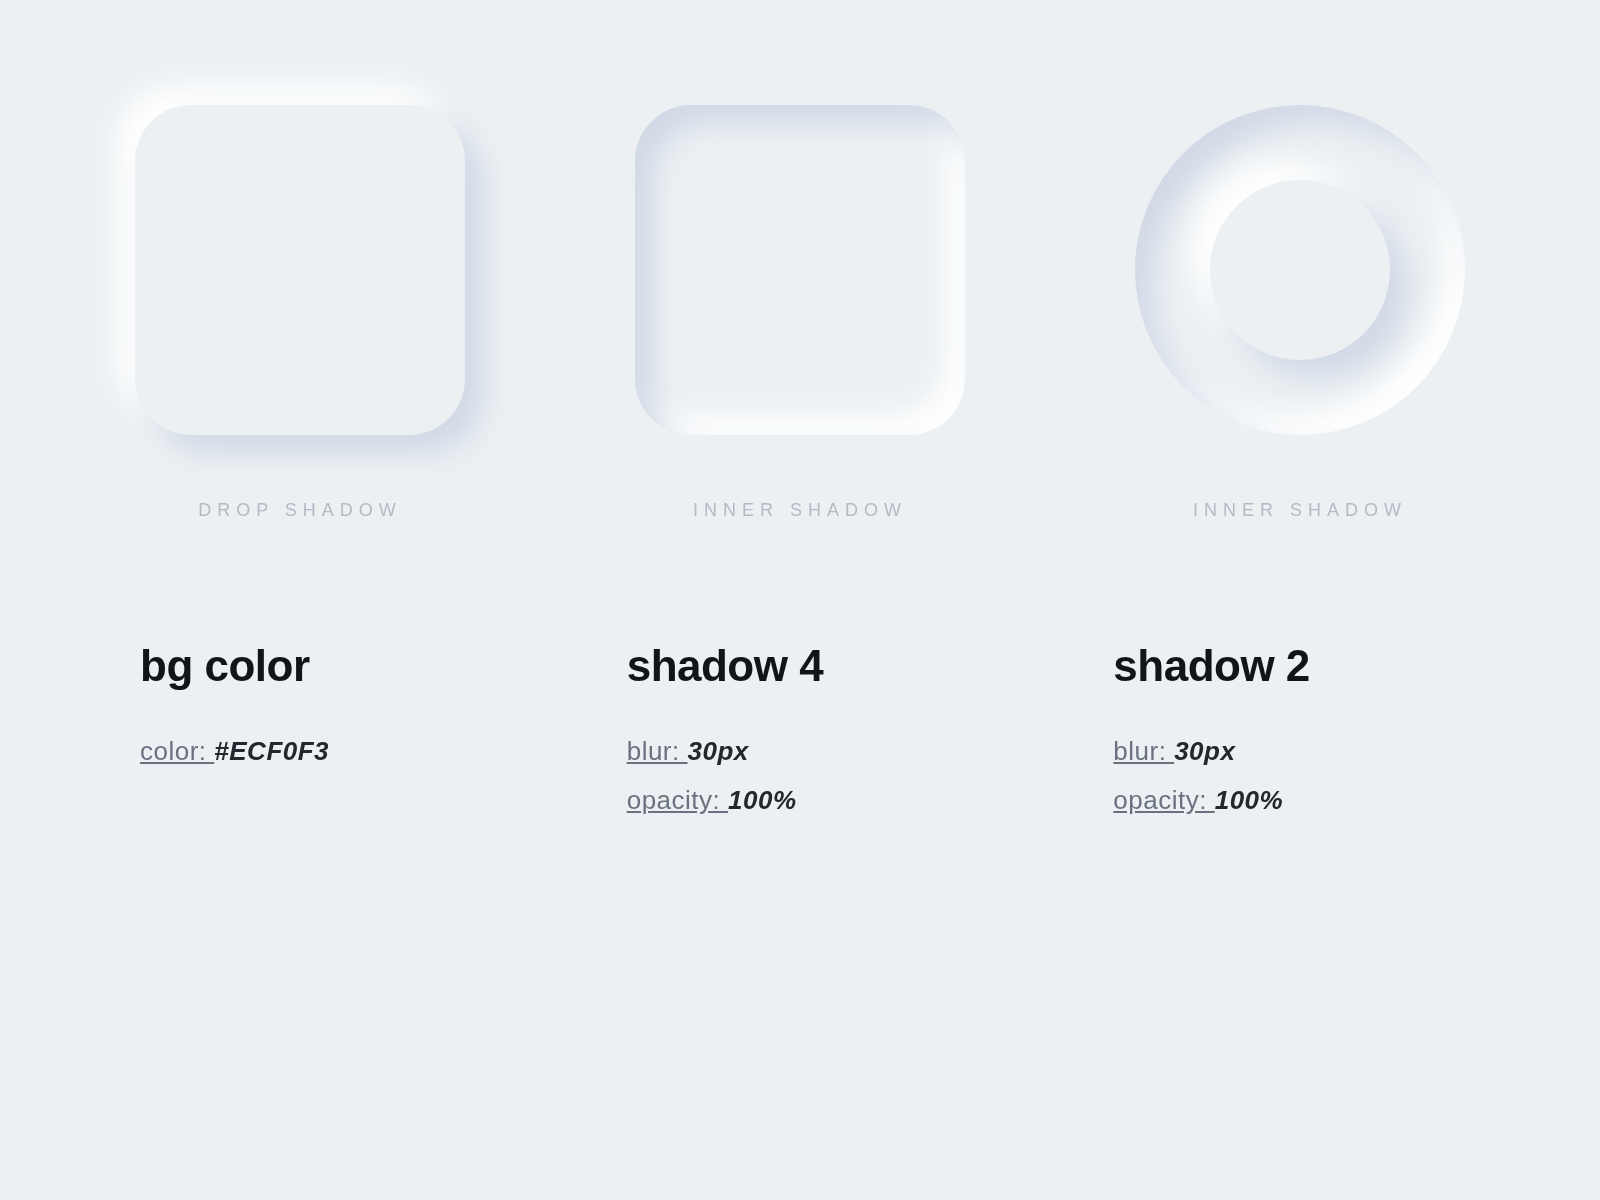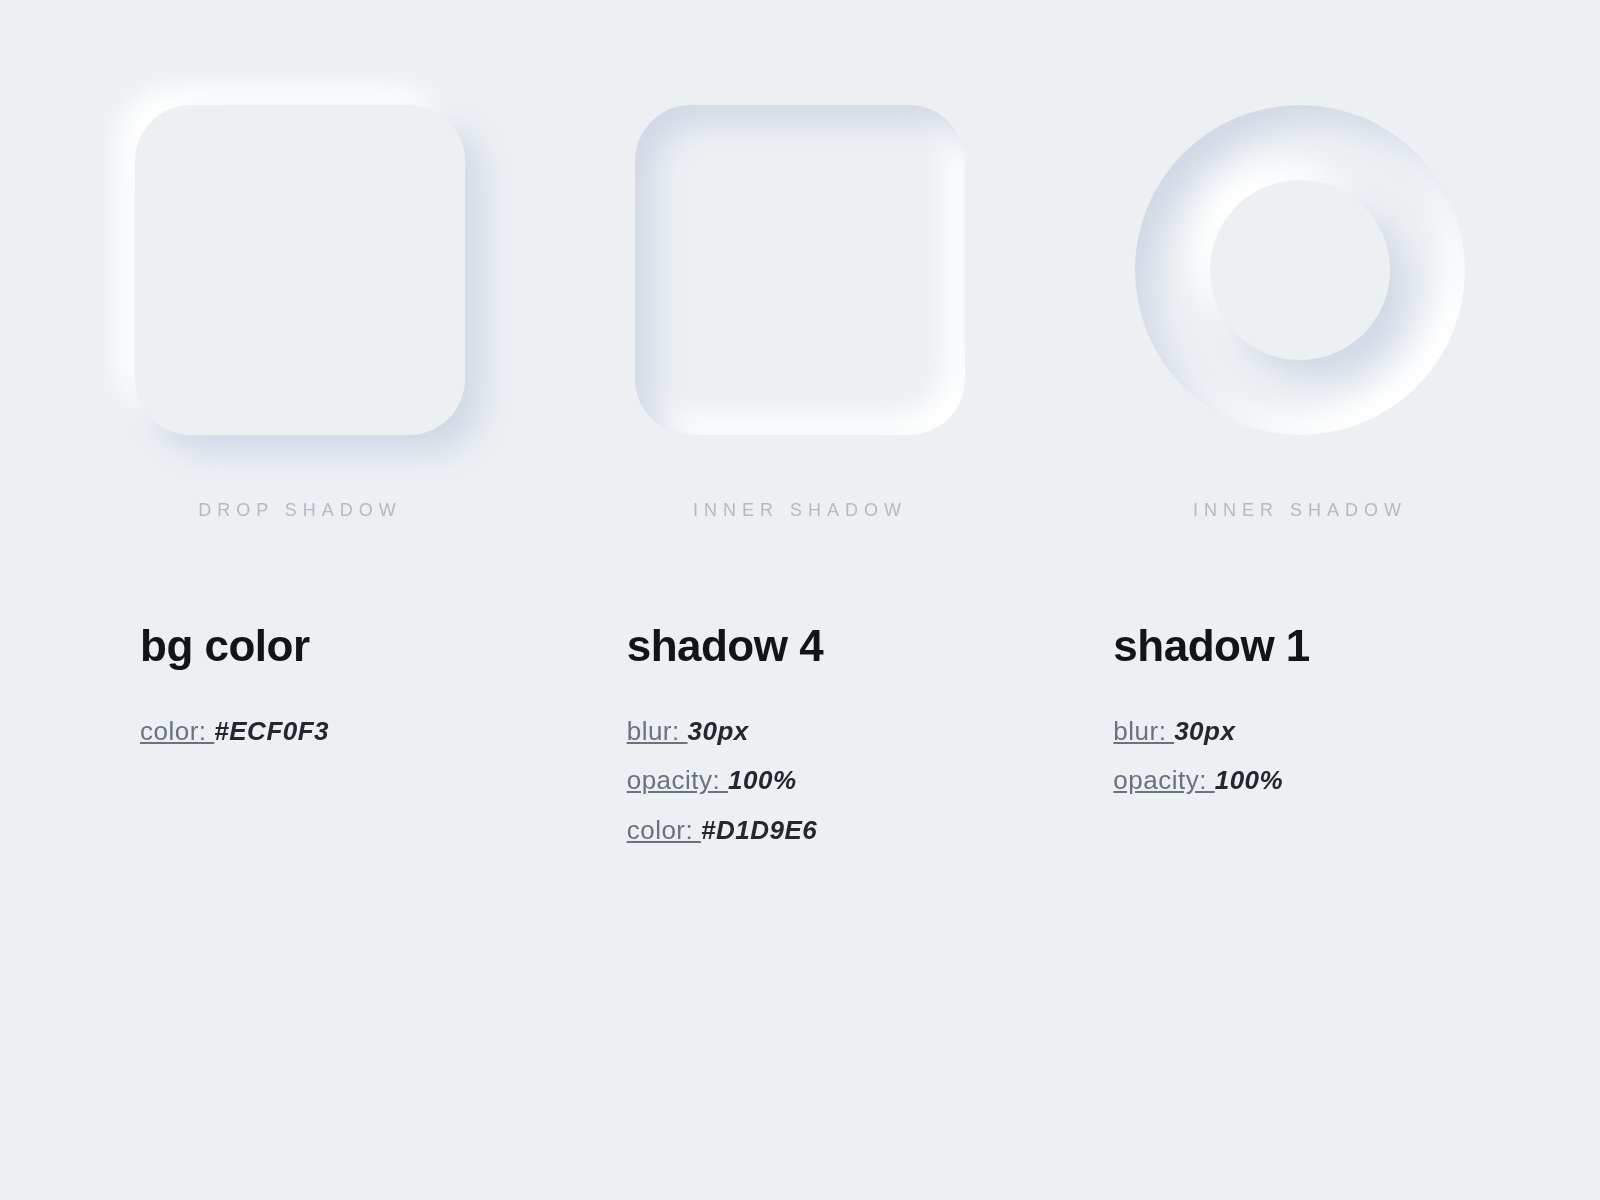--- a/index.html
+++ b/index.html
@@ -76,20 +76,21 @@
   }
   .row-specs {
     display: flex;
     justify-content: flex-start;
     gap: 100px;
     margin-top: 100px;
     padding-left: 40px;
   }
   .spec {
     width: 400px;
+    margin-top: 20px;
   }
   .spec h2 {
     font-size: 44px;
     font-weight: 800;
     color: #111418;
     letter-spacing: -0.5px;
     margin-bottom: 36px;
   }
   .spec p {
     font-size: 26px;
@@ -142,27 +143,24 @@
     </div>
 
     <div class="spec">
       <h2>shadow 4</h2>
       <p>
         <span class="label">blur: </span><span class="value">30px</span>
       </p>
       <p>
         <span class="label">opacity: </span><span class="value">100%</span>
       </p>
-      <p>
-        <span class="label">color: </span><span class="value">#D1D9E6</span>
-      </p>
     </div>
 
     <div class="spec">
-      <h2>shadow 1</h2>
+      <h2>shadow 2</h2>
       <p>
         <span class="label">blur: </span><span class="value">30px</span>
       </p>
       <p>
         <span class="label">opacity: </span><span class="value">100%</span>
       </p>
     </div>
 
   </div>
 

